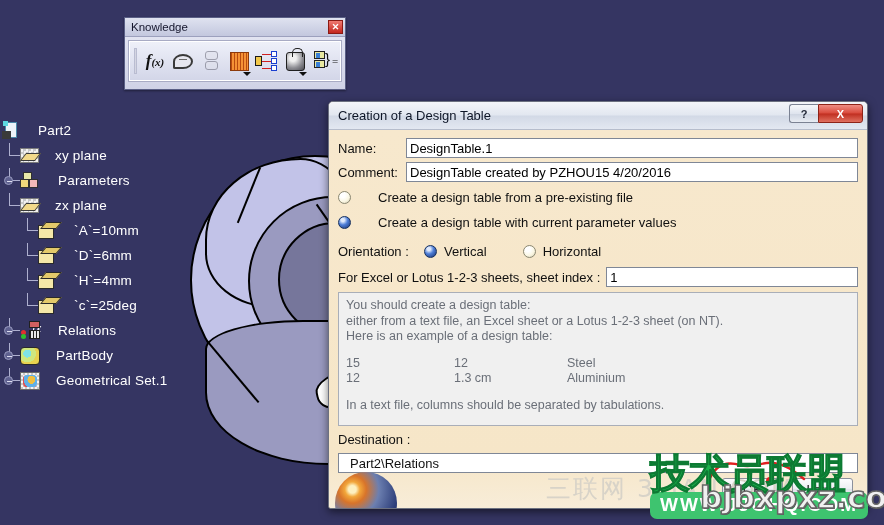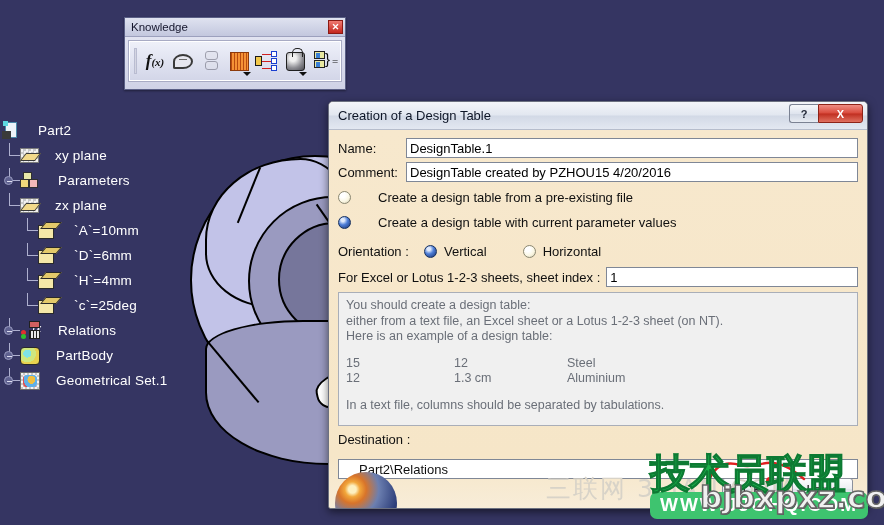--- a/index.html
+++ b/index.html
@@ -439,28 +439,28 @@
   }
   .help-line { white-space: pre; }
   .ex-table { margin-top: 11px; }
   .ex-row { display: flex; }
   .ex-c1 { width: 108px; flex: 0 0 auto; }
   .ex-c2 { width: 113px; flex: 0 0 auto; }
   .ex-c3 { flex: 1; }
   .ex-gap { height: 11px; }
   #dest-label {
     font-size: 13px; color: #101010;
-    margin-top: 6px; margin-bottom: 12px;
+    margin-top: 6px; margin-bottom: 6px;
   }
   #dest-input {
     height: 20px; width: 100%;
     background: #ffffff;
     border: 1px solid #7f8796;
     font-size: 13px; color: #101010;
-    padding: 1px 20px; line-height: 17px;
+    padding: 1px 11px; line-height: 17px;
   }
   #dt-footer {
     position: absolute;
     left: 0; right: 0; bottom: 0;
     height: 42px;
     display: flex; align-items: center; justify-content: flex-end;
     padding-right: 14px;
     gap: 9px;
   }
   .dlg-btn {

